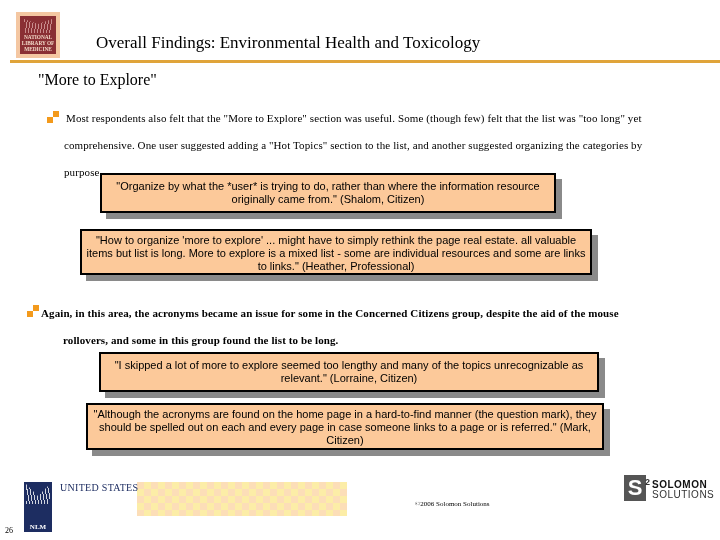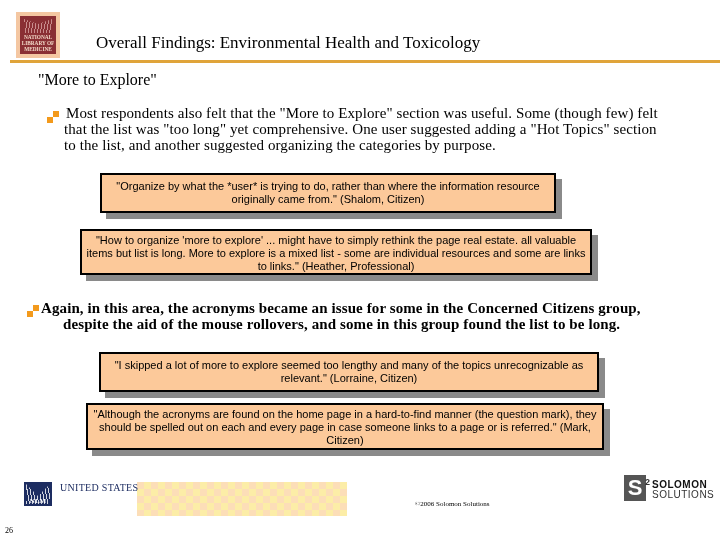--- a/index.html
+++ b/index.html
@@ -16,27 +16,27 @@
   .title { left:96px; top:33px; font-size:17px;font-family:Liberation Serif, serif; }
   .rule { left:10px; top:60px; width:710px; height:3px; background:#e0a43a; }
 
   .subhead { left:38px; top:71px; font-size:16px; }
 
   .bullet { width:12px; height:12px; }
   .bullet i { position:absolute; width:6px; height:6px; background:#f39a1c; }
   .bullet i.a { left:6px; top:0; }
   .bullet i.b { left:0; top:6px; }
 
-  .para { font-size:15px; line-height:16px; letter-spacing:0.1px; }
+  .para { font-size:11px; line-height:27px; letter-spacing:0.1px; }
 
   .quote { background:#fcc99a; border:2px solid #000; box-shadow:6px 6px 0 #8a8a8a;
      font-family:"Liberation Sans", sans-serif; font-size:11px; line-height:13px; text-align:center; box-sizing:border-box; padding:3px 4px; }
 
   .us-nlm { left:22px; top:482px; width:330px; height:34px; }
-  .nlm-sq { position:absolute; left:2px; top:0; width:28px; height:24px; background:#1d2d61; }
+  .nlm-sq { position:absolute; left:2px; top:0; width:28px; height:50px; background:#1d2d61; }
   .nlm-sq .rays { position:absolute; left:2px; top:2px; width:24px; height:20px;
      background: repeating-linear-gradient(80deg,#ffffff 0 1px,#1d2d61 1px 3px); clip-path: polygon(0 0,50% 60%,100% 0,100% 100%,0 100%); opacity:0.8; }
   .nlm-sq .lbl { position:absolute; bottom:1px; left:0; right:0; text-align:center; color:#fff; font-size:7px; font-weight:bold; }
   .checker { position:absolute; left:115px; top:0; width:210px; height:34px;
      background: repeating-conic-gradient(#fbe78a 0 25%, #fbd3a0 0 50%) 0 0/14px 14px; opacity:0.75; }
   .us-lbl { position:absolute; left:38px; top:0; font-size:10px; color:#1d2d61; letter-spacing:0.3px; }
   .nlm-name { position:absolute; left:38px; top:6px; font-size:24px; color:#1d2d61; font-family:"Liberation Serif", serif; white-space:nowrap; }
 
   .copyright { left:415px; top:500px; font-size:7px; }
   .solomon { left:624px; top:475px; width:80px; height:30px; }

